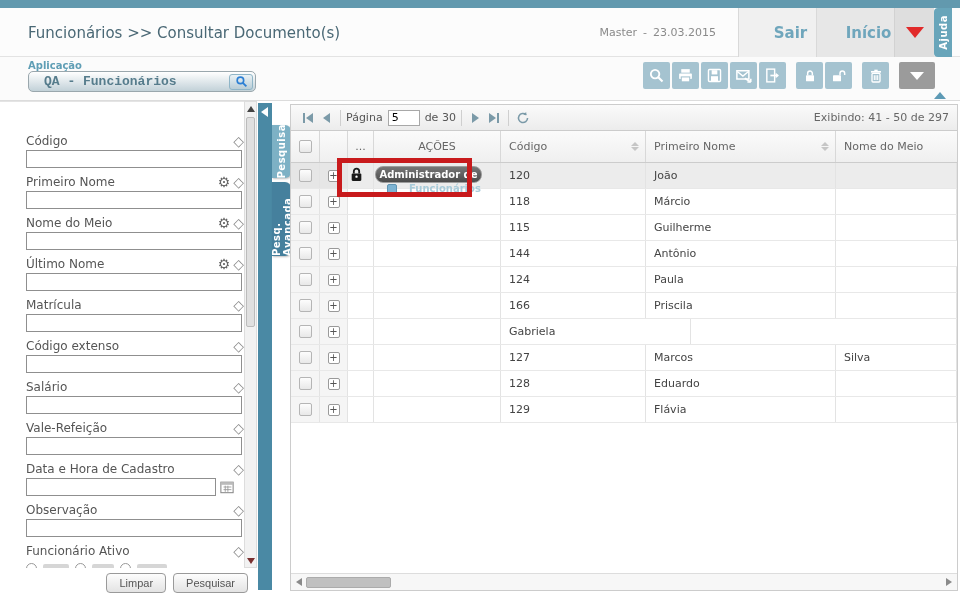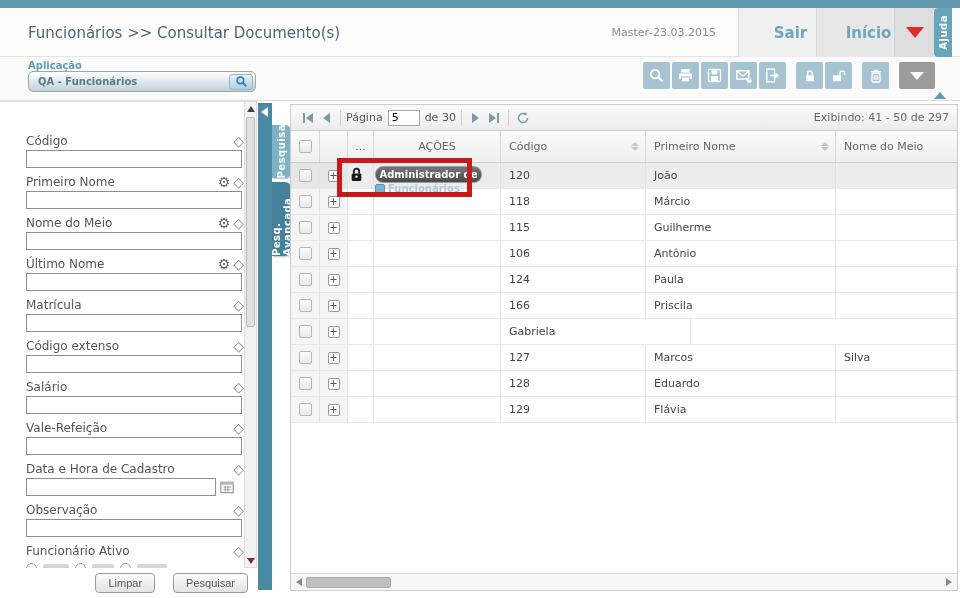--- a/index.html
+++ b/index.html
@@ -7,33 +7,33 @@
   body {
     font-family: "DejaVu Sans", "Liberation Sans", sans-serif;
     background:#fff; position:relative; overflow:hidden;
     font-size:11px; color:#444;
   }
   
   .top-accent { position:absolute; left:0; top:0; width:960px; height:8px; background:#6299ae; }
   .header { position:absolute; left:0; top:8px; width:960px; height:49px; background:#fcfcfc; border-bottom:1px solid #e3e3e3; }
   .breadcrumb { position:absolute; left:28px; top:16px; font-size:15px; color:#4a6875; }
   .header-right { position:absolute; right:8px; top:0; height:49px; display:flex; align-items:stretch; }
-  .user-date { display:flex; align-items:center; padding-right:22px; color:#8a8a8a; font-size:11px; }
+  .user-date { display:flex; align-items:center; padding-right:22px; color:#8a8a8a; font-size:11px; gap:6px; }
   .hbtn { display:flex; align-items:center; justify-content:center; width:78px; font-size:15px; font-weight:bold; color:#6fa6bc; border-left:1px solid #d9d9d9; cursor:pointer;padding-left:26px; }
   .hbtn.sair { background:#f0f0f0; }
   .hbtn.inicio { background:#e7e7e7; }
   .hcaret { display:flex; align-items:center; justify-content:center; width:40px; background:#dedede; border-left:1px solid #d2d2d2; cursor:pointer; }
   .red-tri { width:0; height:0; border-left:9px solid transparent; border-right:9px solid transparent; border-top:11px solid #e12a2a; }
   .tab-ajuda { width:18px; background:#68a5ba; color:#fff; font-size:10px; font-weight:bold; display:flex; align-items:center; justify-content:center; border-radius:4px 0 0 4px; }
   .vtext { writing-mode:vertical-rl; transform:rotate(180deg); letter-spacing:.5px; }
   
   .app-row { position:absolute; left:0; top:57px; width:960px; height:44px; background:#fbfbfb; border-bottom:1px solid #dcdcdc; }
   .app-label { position:absolute; left:28px; top:3px; font-size:10px; font-weight:bold; color:#5f9eb5; }
   .app-combo { position:absolute; left:28px; top:14px; width:228px; height:21px; border:1px solid #9aa7ad; border-radius:5px; background:linear-gradient(#ffffff,#c2d1d8); display:flex; align-items:center; cursor:pointer; }
-  .app-combo .val { flex:1; padding-left:9px; font-size:10px; font-weight:bold; color:#567c8c; }
+  .app-combo .val { flex:1; padding-left:15px; font-size:13px; font-weight:bold; color:#567c8c;font-family:Liberation Mono, monospace; }
   .combo-search { width:24px; height:16px; margin-right:2px; border:1px solid #8fb5c7; border-radius:3px; background:linear-gradient(#eaf2f6,#b9cdd6); display:flex; align-items:center; justify-content:center; }
   .toolbar { position:absolute; right:25px; top:5px; display:flex; align-items:center; }
   .tbtn { width:27px; height:27px; background:#a5c3d0; border-radius:2px; margin-left:2px; display:flex; align-items:center; justify-content:center; cursor:pointer; }
   .tbtn.gap { margin-left:10px; }
   .tbtn.more { width:36px; background:#9b9b9b; }
   .white-tri-down { width:0; height:0; border-left:7px solid transparent; border-right:7px solid transparent; border-top:8px solid #fff; }
   .collapse-up { position:absolute; right:14px; top:35px; width:0; height:0; border-left:6px solid transparent; border-right:6px solid transparent; border-bottom:7px solid #5d9ab5; cursor:pointer; }
   
   .sidebar { position:absolute; left:0; top:101px; width:258px; height:497px; background:#fff; }
   .fields { position:absolute; left:0; top:0; width:244px; height:467px; overflow:hidden; padding:30px 0 0 26px; border-top:1px solid #e4e4e4; }
@@ -47,21 +47,21 @@
   .tinput.short { width:190px; }
   .inrow { display:flex; align-items:center; gap:4px; margin-top:1px; }
   .radio-row { height:8px; overflow:hidden; display:flex; align-items:flex-start; gap:6px; margin-top:4px; }
   .radio { width:11px; height:11px; border:1px solid #999; border-radius:50%; background:#fff; flex:none; }
   .stub { height:9px; border-radius:2px; background:#d6d6d6; margin-top:1px; }
   .sb-scroll { position:absolute; left:244px; top:0; width:13px; height:467px; background:#f2f2f2; border:1px solid #ddd; }
   .sb-arrow { position:absolute; left:0; width:11px; height:13px; display:flex; align-items:center; justify-content:center; cursor:pointer; }
   .sb-tri-up { width:0; height:0; border-left:4px solid transparent; border-right:4px solid transparent; border-bottom:6px solid #444; }
   .sb-tri-down { width:0; height:0; border-left:4px solid transparent; border-right:4px solid transparent; border-top:6px solid #7a3030; }
   .sb-thumb { position:absolute; left:1px; top:15px; width:9px; height:210px; background:#e0e0e0; border:1px solid #bbb; border-radius:2px; }
-  .side-actions { position:absolute; left:0; top:472px; width:258px; display:flex; justify-content:flex-end; gap:18px; padding-right:10px; }
+  .side-actions { position:absolute; left:0; top:472px; width:258px; display:flex; justify-content:flex-end; gap:7px; padding-right:10px; }
   .sbtn { padding:3px 12px; border:1px solid #9a9a9a; border-radius:4px; background:linear-gradient(#fdfdfd,#e3e3e3); color:#555; font-size:11px; cursor:pointer; }
   
   .tabstrip { position:absolute; left:258px; top:103px; width:14px; height:487px; background:#4a89a4; }
   .strip-collapse { position:absolute; left:261px; top:107px; width:0; height:0; border-top:5px solid transparent; border-bottom:5px solid transparent; border-right:7px solid #fff; cursor:pointer; }
   .vtab { position:absolute; left:272px; width:19px; color:#fff; font-size:10px; font-weight:bold; display:flex; align-items:center; justify-content:center; border-radius:0 6px 6px 0; cursor:pointer; box-shadow:1px 1px 2px rgba(0,0,0,.25); }
   .vtab.t1 { top:125px; height:53px; background:#7db1c5; }
   .vtab.t2 { top:182px; height:74px; background:#45809d; }
   
   .grid { position:absolute; left:290px; top:104px; width:668px; height:487px; border:1px solid #ccc; background:#fff; }
   .pagebar { position:absolute; left:0; top:0; width:100%; height:26px; background:linear-gradient(#fafafa,#ececec); border-bottom:1px solid #ccc; display:flex; align-items:center; padding:0 8px; color:#555; }
@@ -92,21 +92,21 @@
   .trow.hl { background:#ececec; }
   .trow.hl .shade { background:#e6e6e6; }
   .cb { width:13px; height:13px; border:1px solid #b5b5b5; border-radius:2px; background:linear-gradient(#fdfdfd,#e8e8e8); cursor:pointer; }
   .expand { width:12px; height:12px; border:1px solid #9a9a9a; border-radius:2px; background:#fff; color:#555; font-size:10px; line-height:10px; text-align:center; cursor:pointer; }
   .expand::before { content:"+"; }
   
   .row-lock { position:absolute; left:59px; top:62px; z-index:6; cursor:pointer; }
   .tooltip { position:absolute; left:84px; top:61px; width:107px; height:17px; z-index:6;
     background:linear-gradient(#767676,#4b4b4b); border:1px solid #9c9c9c; border-radius:8px;
     color:#fff; font-size:10px; font-weight:bold; display:flex; align-items:center; justify-content:center; }
-  .tooltip-line2 { position:absolute; left:84px; top:78px; z-index:4; display:flex; align-items:center; gap:3px;
+  .tooltip-line2 { position:absolute; left:96px; top:78px; z-index:4; display:flex; align-items:center; gap:12px;
     color:#a8cbd9; font-size:10px; font-weight:bold; }
   .mini-app-icon { width:10px; height:10px; background:#7db3d2; border-radius:2px; border:1px solid #5d93b2; }
   .annotation-box { position:absolute; left:46px; top:53px; width:135px; height:39px; border:5px solid #c81a1c; z-index:10; }
   
   .hscroll { position:absolute; left:0; bottom:0; width:100%; height:17px; background:#f7f7f7; border-top:1px solid #ddd; }
   .hs-arrow { position:absolute; top:0; width:16px; height:16px; display:flex; align-items:center; justify-content:center; cursor:pointer; }
   .hs-l { left:0; } .hs-r { right:0; }
   .hs-tri-l { width:0;height:0;border-top:4px solid transparent;border-bottom:4px solid transparent;border-right:6px solid #8a8a8a; }
   .hs-tri-r { width:0;height:0;border-top:4px solid transparent;border-bottom:4px solid transparent;border-left:6px solid #8a8a8a; }
   .hs-thumb { position:absolute; left:15px; top:3px; width:85px; height:11px; background:#c0c0c0; border:1px solid #ababab; border-radius:2px; cursor:grab; }
@@ -470,21 +470,21 @@
     </div>
     <div class="trow">
       <div class="hcell c1 shade">
           <span class="cb"></span>
         </div>
       <div class="hcell c2 shade">
           <span class="expand"></span>
         </div>
       <div class="hcell c3"></div>
       <div class="hcell c4"></div>
-      <div class="hcell c5">106</div>
+      <div class="hcell c5">144</div>
       <div class="hcell c6">Antônio</div>
     </div>
     <div class="trow">
       <div class="hcell c1 shade">
           <span class="cb"></span>
         </div>
       <div class="hcell c2 shade">
           <span class="expand"></span>
         </div>
       <div class="hcell c3"></div>

